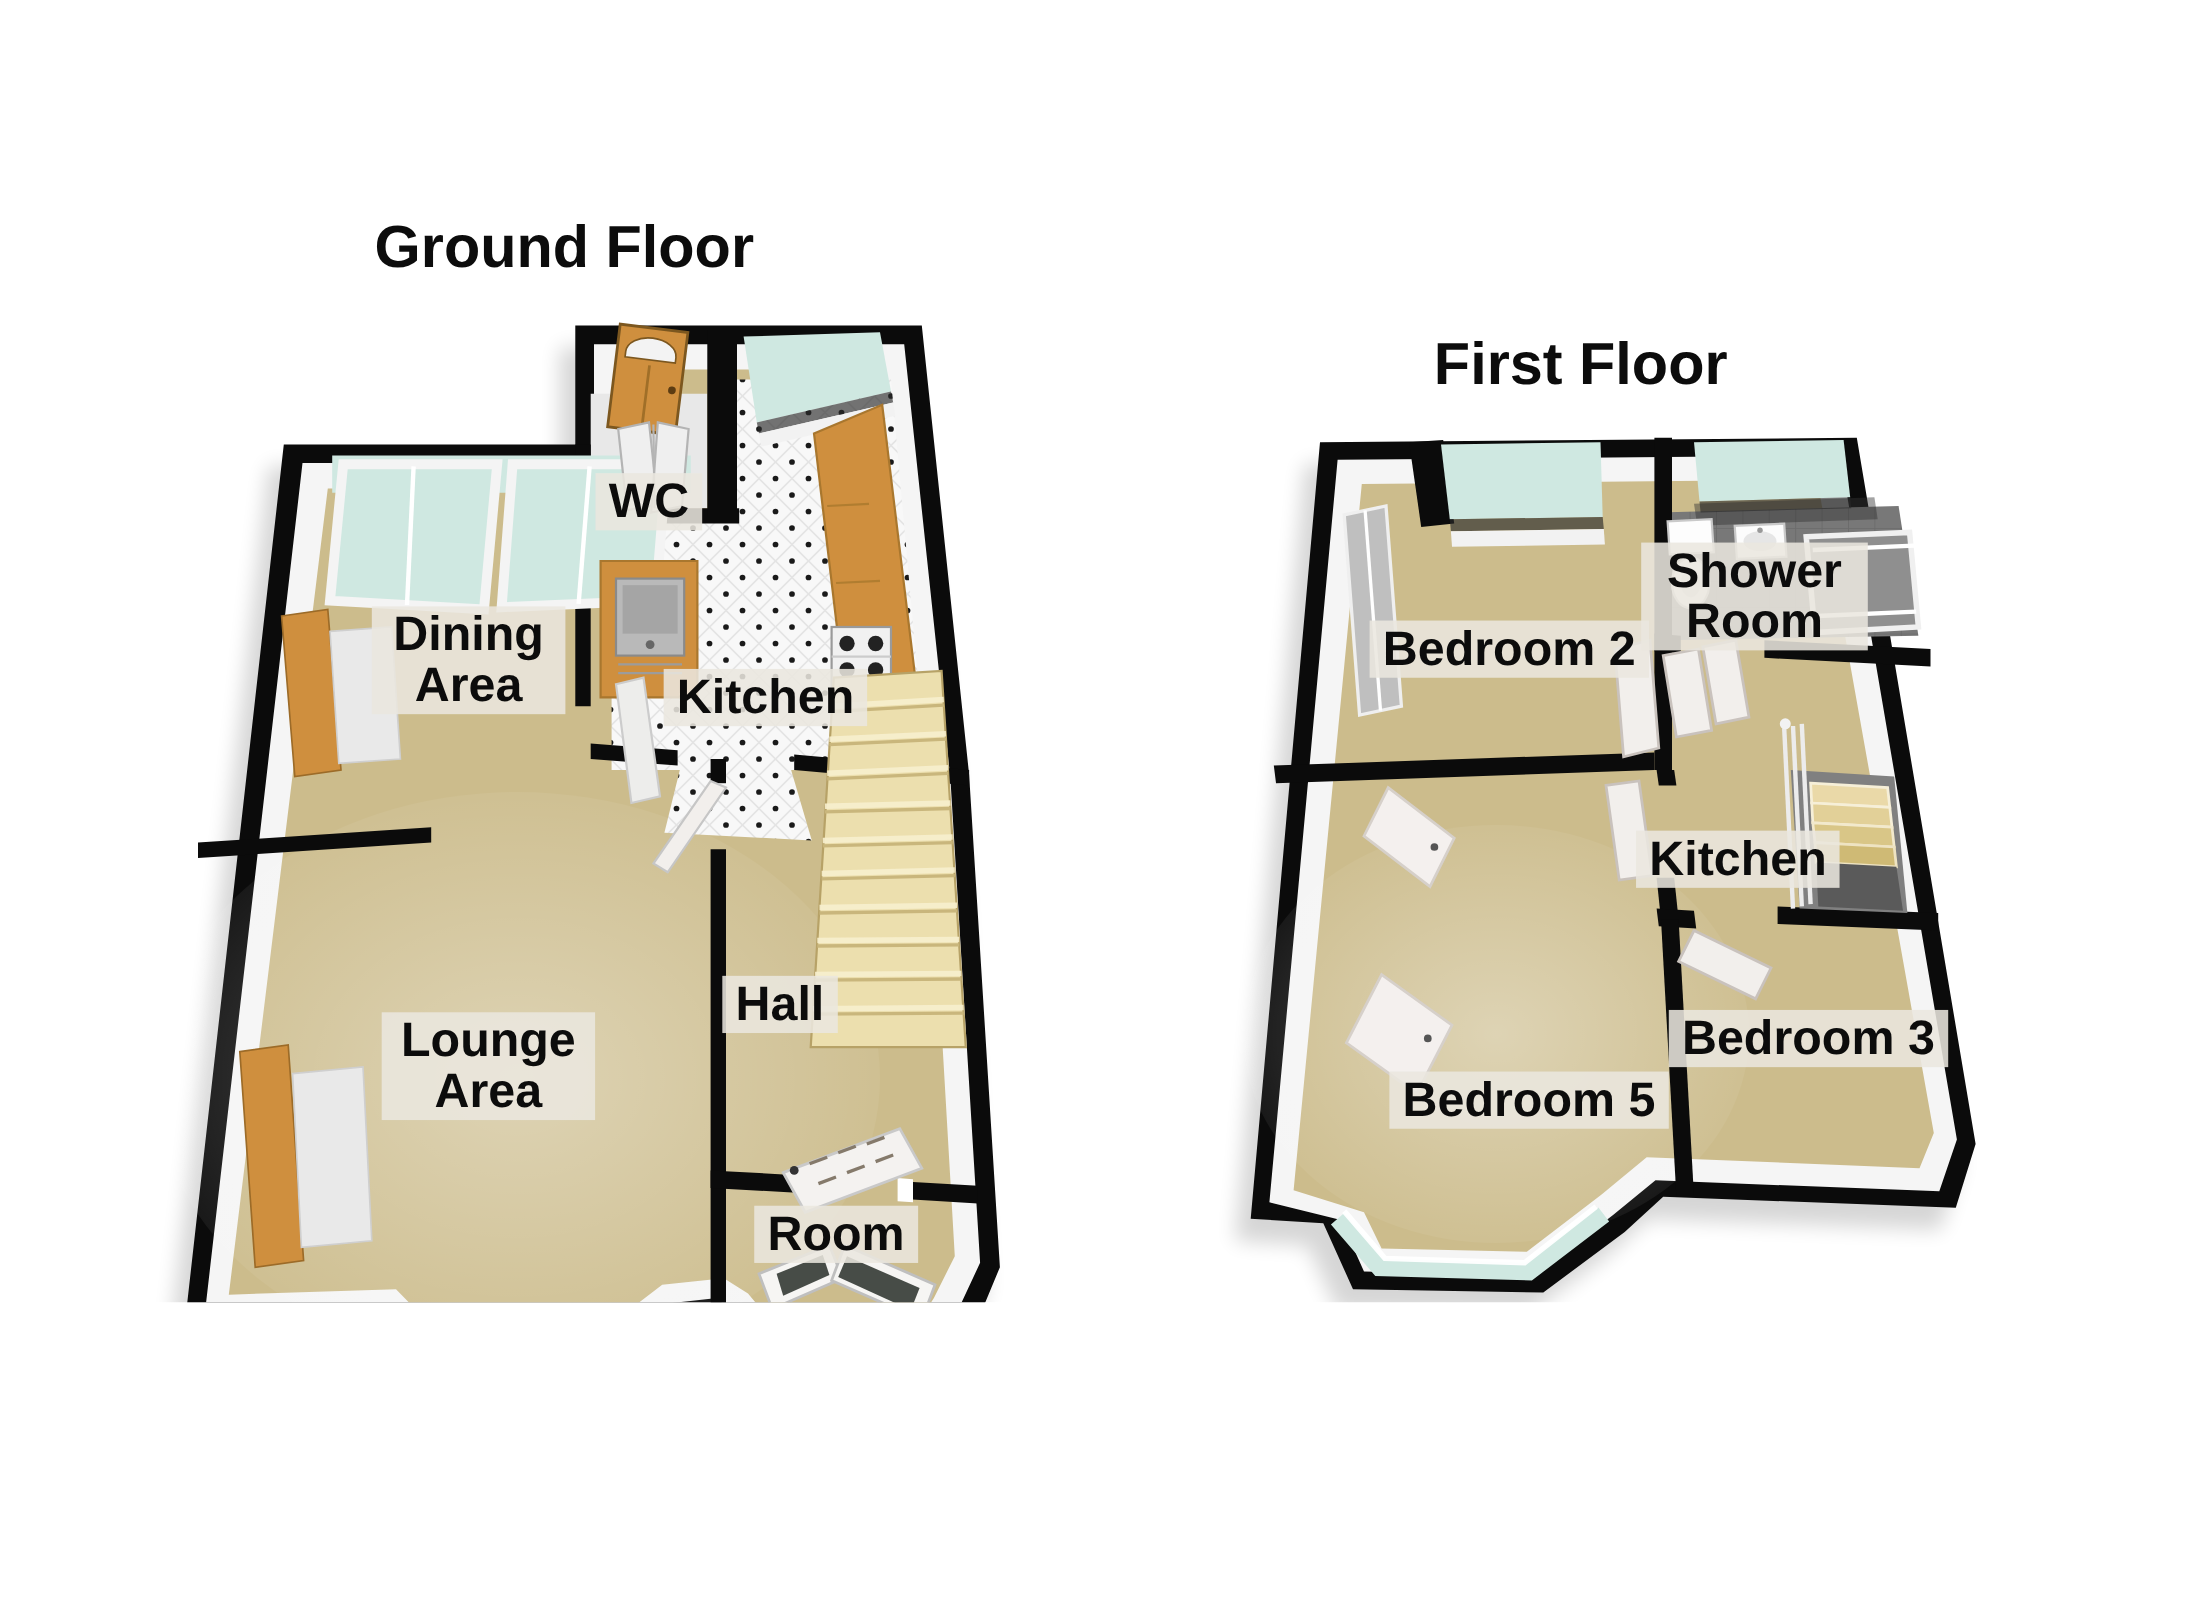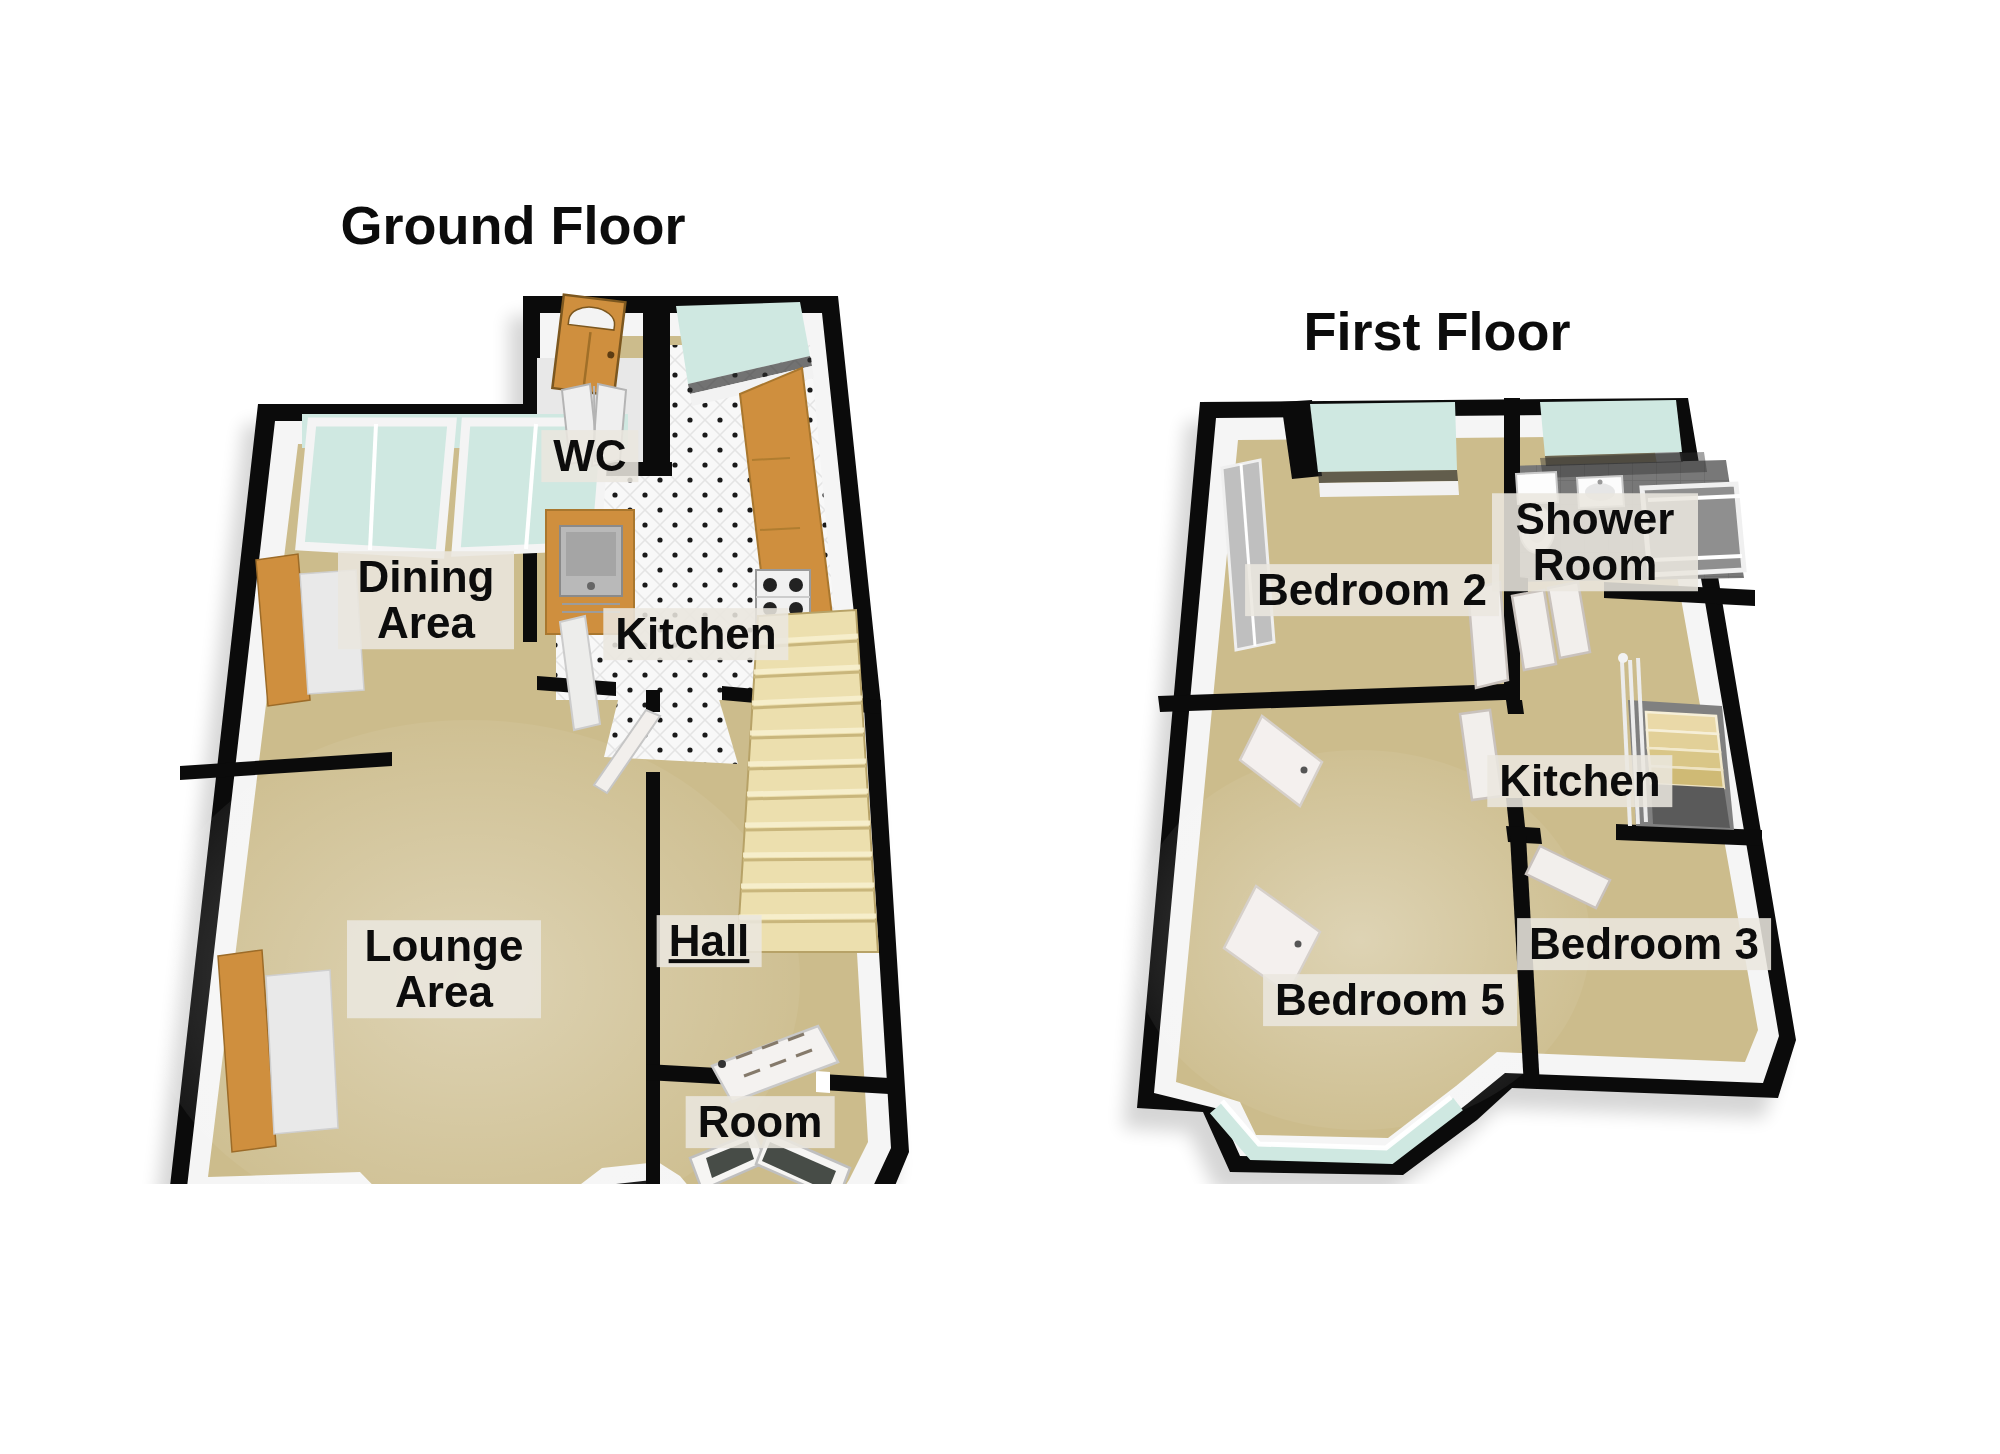--- a/index.html
+++ b/index.html
@@ -302,21 +302,21 @@
   </g>
 </svg>
 
   <div class="plan-label floor-title" style="left:513px;top:225px;">Ground Floor</div>
   <div class="plan-label floor-title" style="left:1437px;top:331px;">First Floor</div>
 
   <div class="plan-label room-label wrap" style="left:426px;top:600px;width:160px;">Dining Area</div>
   <div class="plan-label room-label" style="left:590px;top:456px;">WC</div>
   <div class="plan-label room-label" style="left:696px;top:634px;">Kitchen</div>
   <div class="plan-label room-label wrap" style="left:444px;top:948px;width:178px;margin-top:21px;">Lounge Area</div>
-  <div class="plan-label room-label" style="left:709px;top:941px;text-decoration:underline;">Hall</div>
+  <div class="plan-label room-label" style="left:709px;top:913px;">Hall</div>
   <div class="plan-label room-label" style="left:760px;top:1122px;">Room</div>
 
   <div class="plan-label room-label" style="left:1372px;top:590px;">Bedroom 2</div>
   <div class="plan-label room-label wrap" style="left:1595px;top:542px;width:190px;">Shower Room</div>
   <div class="plan-label room-label" style="left:1580px;top:781px;">Kitchen</div>
   <div class="plan-label room-label" style="left:1644px;top:944px;">Bedroom 3</div>
   <div class="plan-label room-label" style="left:1390px;top:1000px;">Bedroom 5</div>
 
 </div>
 

